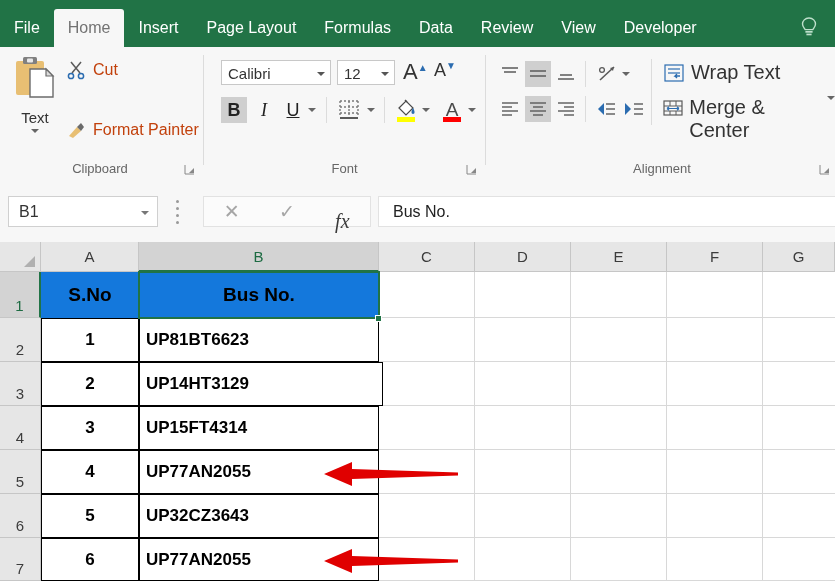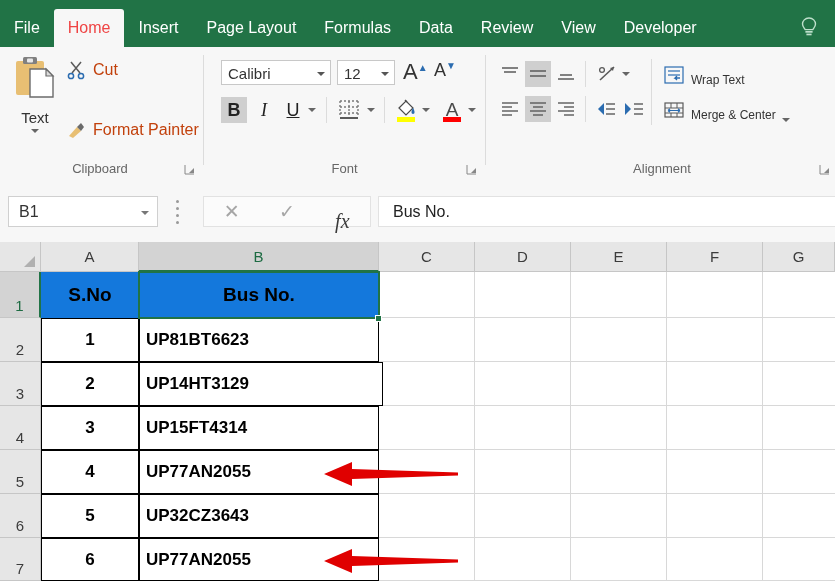--- a/index.html
+++ b/index.html
@@ -17,21 +17,21 @@
     position:absolute;left:0;top:0;width:835px;height:47px;
     background:#217346;
     display:flex;align-items:flex-end;
   }
   .tab{
     font-size:16px;color:#ffffff;
     padding:0 14px;height:38px;line-height:38px;
     white-space:nowrap;cursor:default;
   }
   .tab.active{
-    background:#f7f7f7;color:#ef4444;
+    background:#f7f7f7;color:#737373;
     border-top-left-radius:3px;border-top-right-radius:3px;
   }
   .tellme{
     margin-left:auto;margin-right:12px;margin-bottom:4px;
     width:28px;height:32px;display:flex;align-items:center;justify-content:center;
   }
 
   
   .ribbon{
     position:absolute;left:0;top:47px;width:835px;height:133px;
@@ -104,22 +104,22 @@
   .vsep{position:absolute;width:1px;background:#dcdcdc;}
 
   
   #g-align{left:489px;width:346px;}
   .abtn{
     position:absolute;width:26px;height:26px;cursor:default;
     display:flex;align-items:center;justify-content:center;
   }
   .abtn.on{background:#cfcfcf;}
   .awide{
-    position:absolute;display:flex;align-items:flex-end;
-    font-size:12px;color:#333;cursor:default;height:26px;
+    position:absolute;display:flex;align-items:flex-start;
+    font-size:20px;color:#333;cursor:default;height:26px;
   }
   .awide .ic{width:26px;height:24px;display:inline-flex;align-items:center;justify-content:center;margin-right:4px;}
 
   
   .fbar{
     position:absolute;left:0;top:180px;width:835px;height:62px;
     background:#f7f7f7;border-bottom:1px solid #d4d4d4;
   }
   .namebox{
     position:absolute;left:8px;top:196px;width:150px;height:31px;

